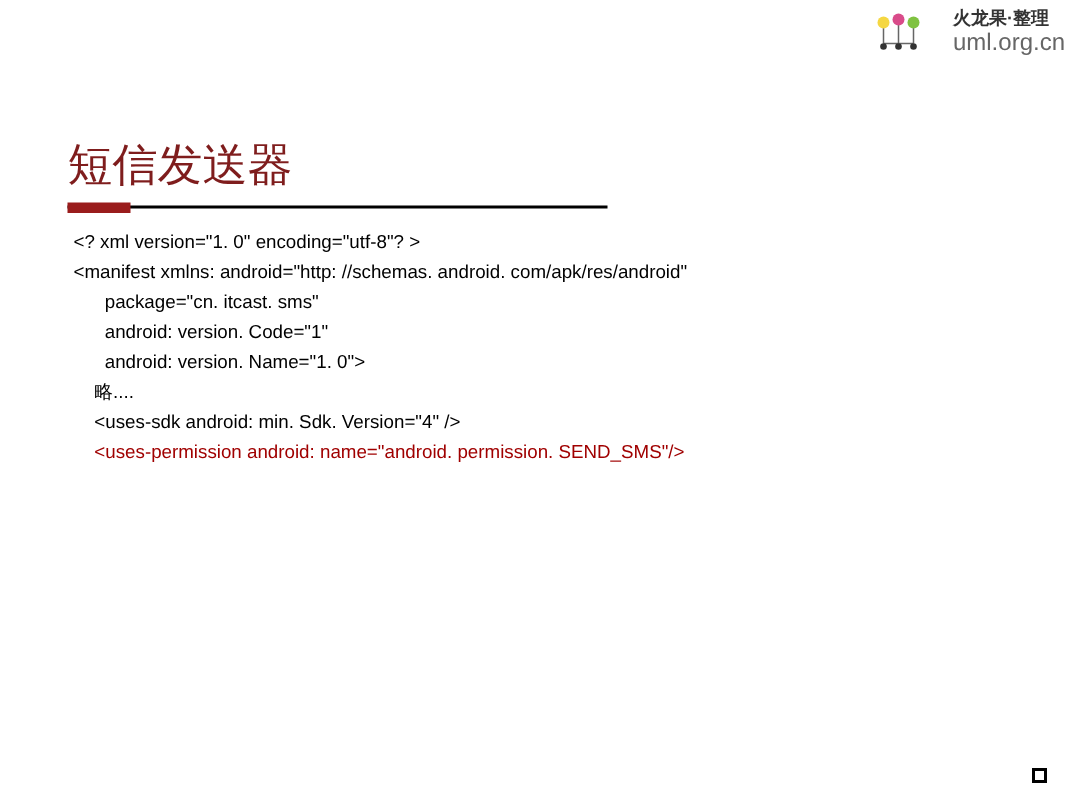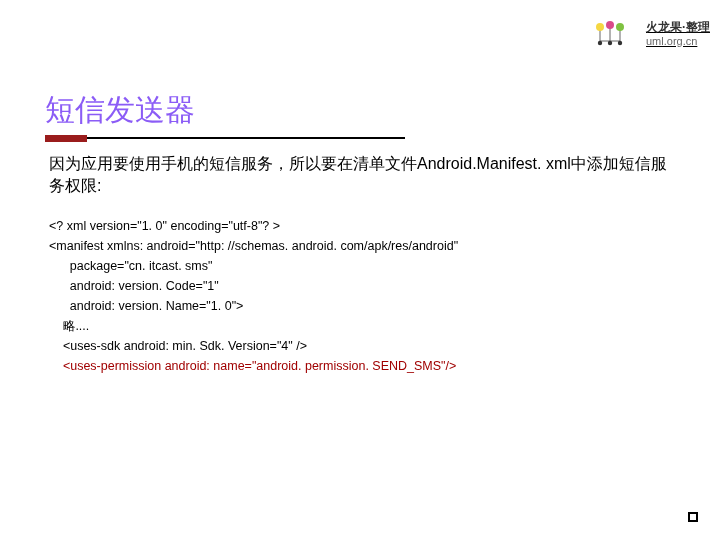--- a/index.html
+++ b/index.html
@@ -6,46 +6,45 @@
     body {
       width: 720px;
       height: 540px;
       background: #fff;
       font-family: Arial, "Microsoft YaHei", sans-serif;
       position: relative;
       overflow: hidden;
     }
     .branding {
       position: absolute;
-      top: 19px;
+      top: 5px;
       right: 10px;
       display: flex;
       align-items: center;
       gap: 18px;
-      text-decoration: underline;
     }
     .brand-icon svg { display: block; }
     .brand-text {
       font-size: 12px;
       line-height: 1.2;
       color: #333;
     }
     .brand-text .line1 { font-weight: bold; }
-    .brand-text .line2 { color: #666; font-size: 11px; }
+    .brand-text .line2 { color: #666; font-size: 16px; }
     .content {
       padding: 90px 45px 0 45px;
     }
     .title-wrap {
       position: relative;
       margin-bottom: 12px;
     }
     .title {
       font-size: 30px;
       font-family: "SimSun", serif;
-      color: #8b5cf6;
+      color: #7f1d1d;
       padding-left: 0;
       padding-bottom: 4px;
     }
     .title-underline {
       height: 2px;
       background: #000;
       width: 360px;
       margin-top: 2px;
     }
     .accent-bar {
@@ -105,21 +104,20 @@
     <div class="line2">uml.org.cn</div>
   </span>
 </div>
 
 <div class="content">
   <div class="title-wrap">
     <div class="title">短信发送器</div>
     <div class="title-underline"></div>
     <div class="accent-bar"></div>
   </div>
-  <div class="desc">因为应用要使用手机的短信服务，所以要在清单文件Android.Manifest. xml中添加短信服务权限:</div>
   <div class="code-block">
       <div class="code-line">&lt;? xml version="1. 0" encoding="utf-8"? &gt;</div>
       <div class="code-line">&lt;manifest xmlns: android="http: //schemas. android. com/apk/res/android"</div>
       <div class="code-line">      package="cn. itcast. sms"</div>
       <div class="code-line">      android: version. Code="1"</div>
       <div class="code-line">      android: version. Name="1. 0"&gt;</div>
       <div class="code-line">    略....</div>
       <div class="code-line">    &lt;uses-sdk android: min. Sdk. Version="4" /&gt;</div>
       <div class="code-line highlight">    &lt;uses-permission android: name="android. permission. SEND_SMS"/&gt;</div>
     </div>

